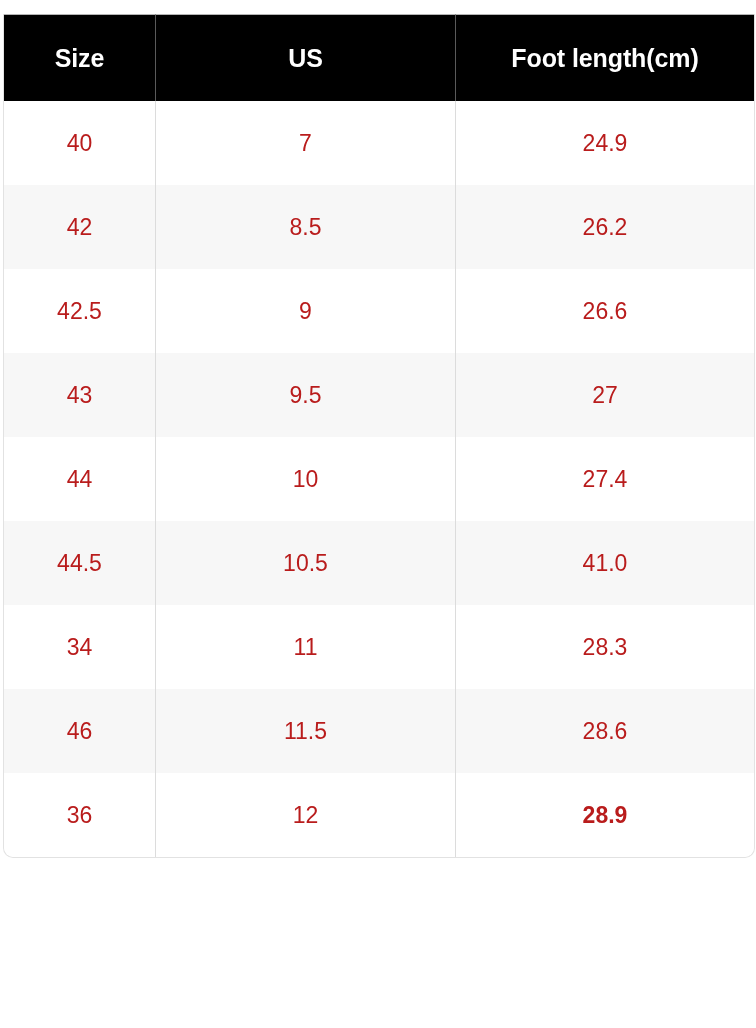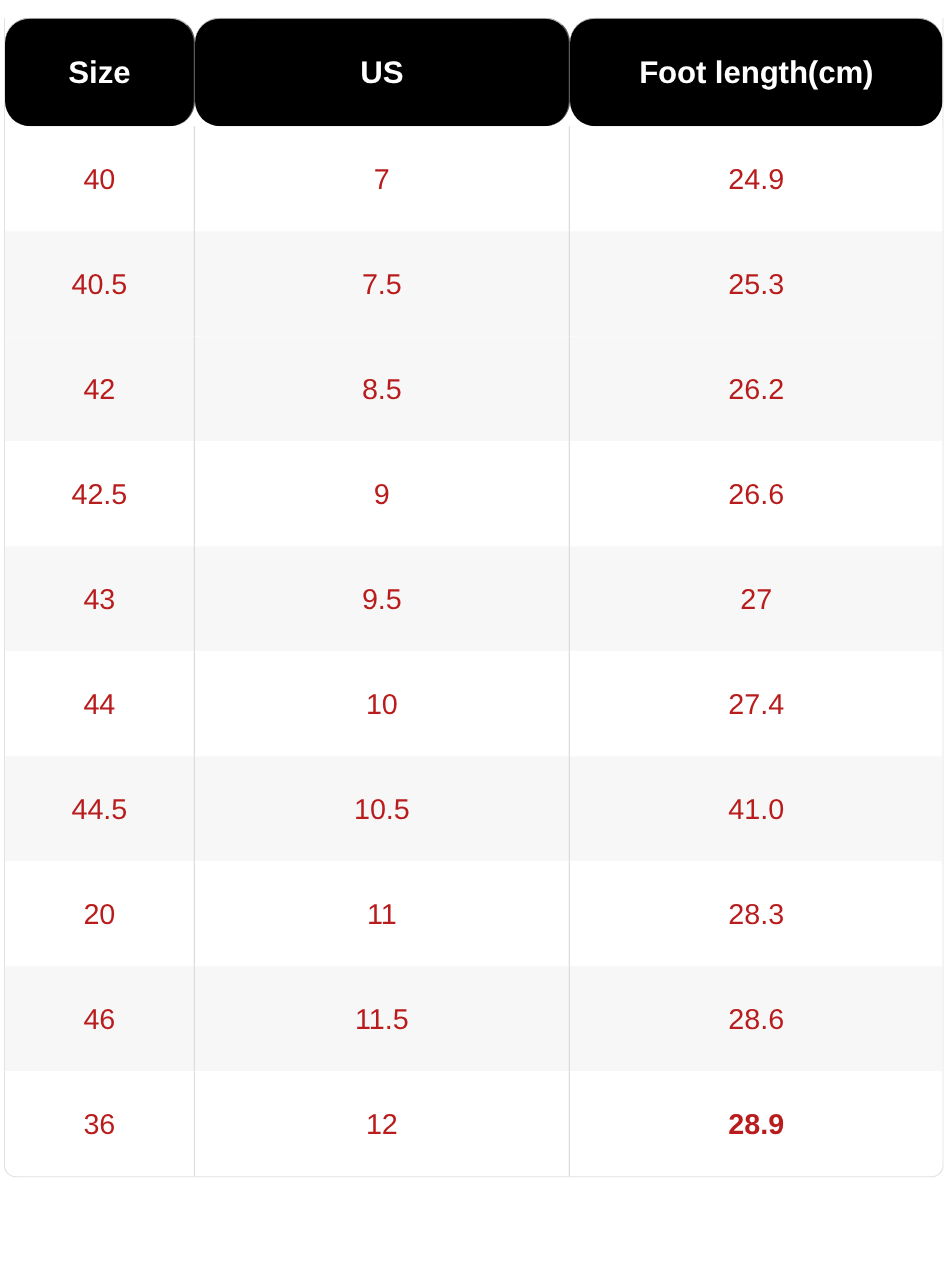--- a/index.html
+++ b/index.html
@@ -45,21 +45,20 @@
     color: #ffffff;
     font-size: 25px;
     font-weight: bold;
     height: 86px;
     text-align: center;
     vertical-align: middle;
     padding: 0 6px;
     border-right: 1px solid #5a5a5a;
     border-top: 1px solid #b4b4b4;
     letter-spacing: -0.1px;
-    border-radius: 20px;
   }
   thead th:last-child { border-right: none; }
 
   tbody td {
     height: 84px;
     text-align: center;
     vertical-align: middle;
     font-size: 23px;
     font-weight: normal;
     color: #b91c1c;
@@ -91,25 +90,20 @@
         <th>Foot length(cm)</th>
       </tr>
     </thead>
     <tbody id="chart-body">
         <tr>
           <td>40</td>
           <td>7</td>
           <td>24.9</td>
         </tr>
         <tr class="alt">
-          <td>40.5</td>
-          <td>7.5</td>
-          <td>25.3</td>
-        </tr>
-        <tr class="alt">
           <td>42</td>
           <td>8.5</td>
           <td>26.2</td>
         </tr>
         <tr>
           <td>42.5</td>
           <td>9</td>
           <td>26.6</td>
         </tr>
         <tr class="alt">
@@ -121,21 +115,21 @@
           <td>44</td>
           <td>10</td>
           <td>27.4</td>
         </tr>
         <tr class="alt">
           <td>44.5</td>
           <td>10.5</td>
           <td>41.0</td>
         </tr>
         <tr>
-          <td>20</td>
+          <td>34</td>
           <td>11</td>
           <td>28.3</td>
         </tr>
         <tr class="alt">
           <td>46</td>
           <td>11.5</td>
           <td>28.6</td>
         </tr>
         <tr>
           <td>36</td>

